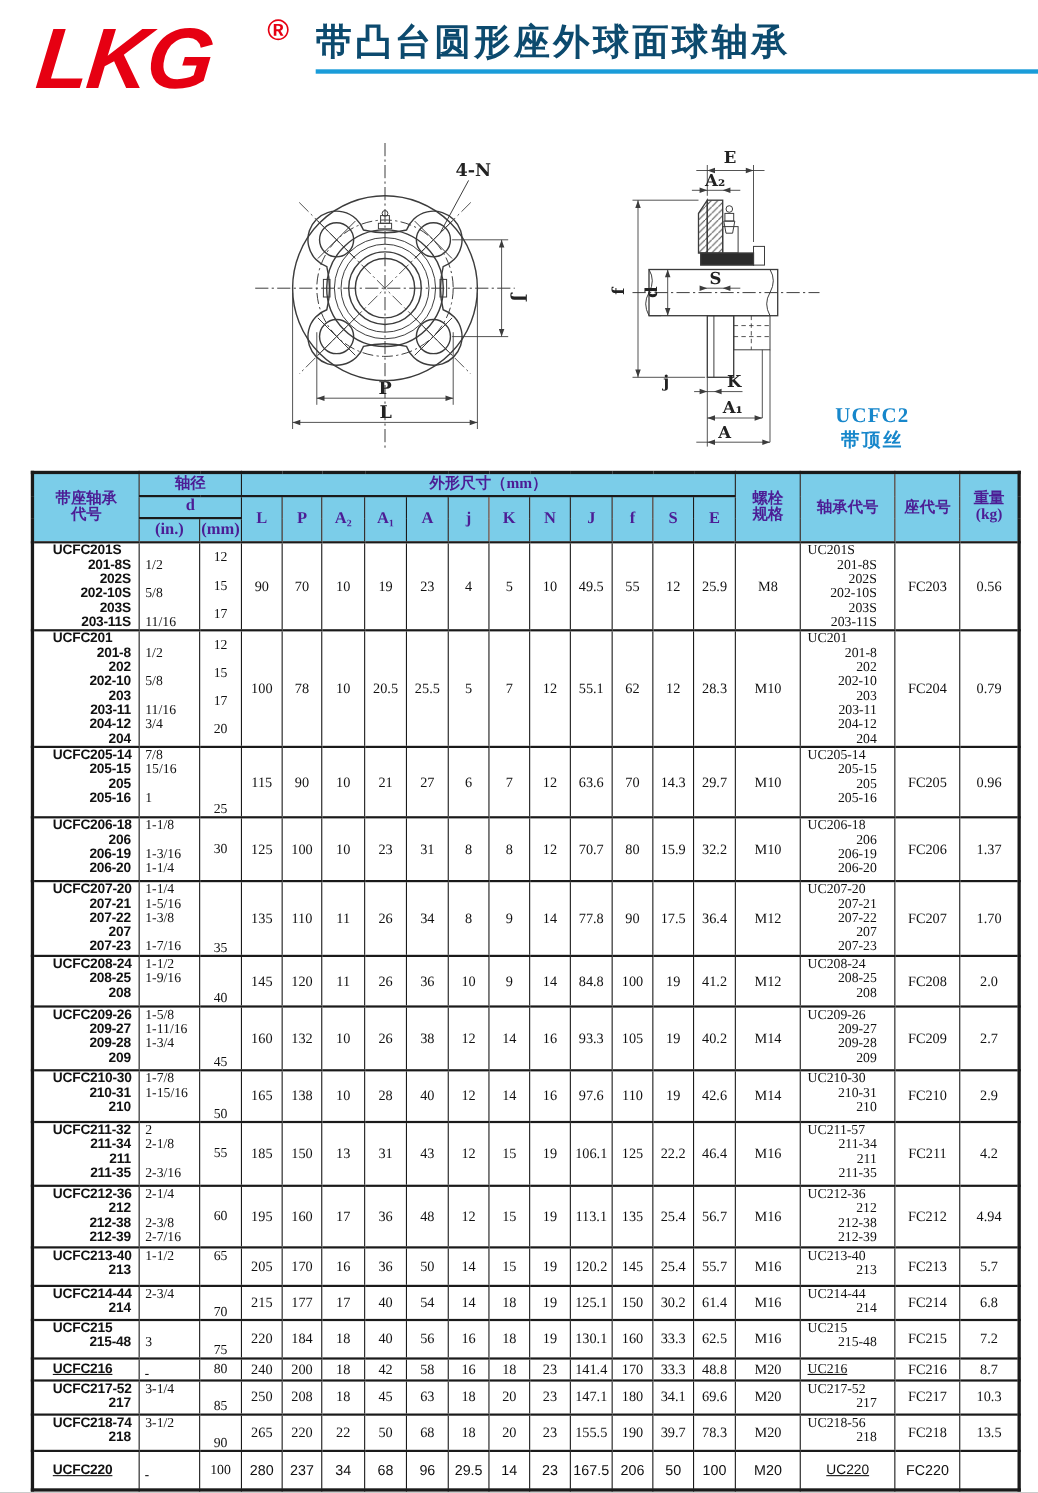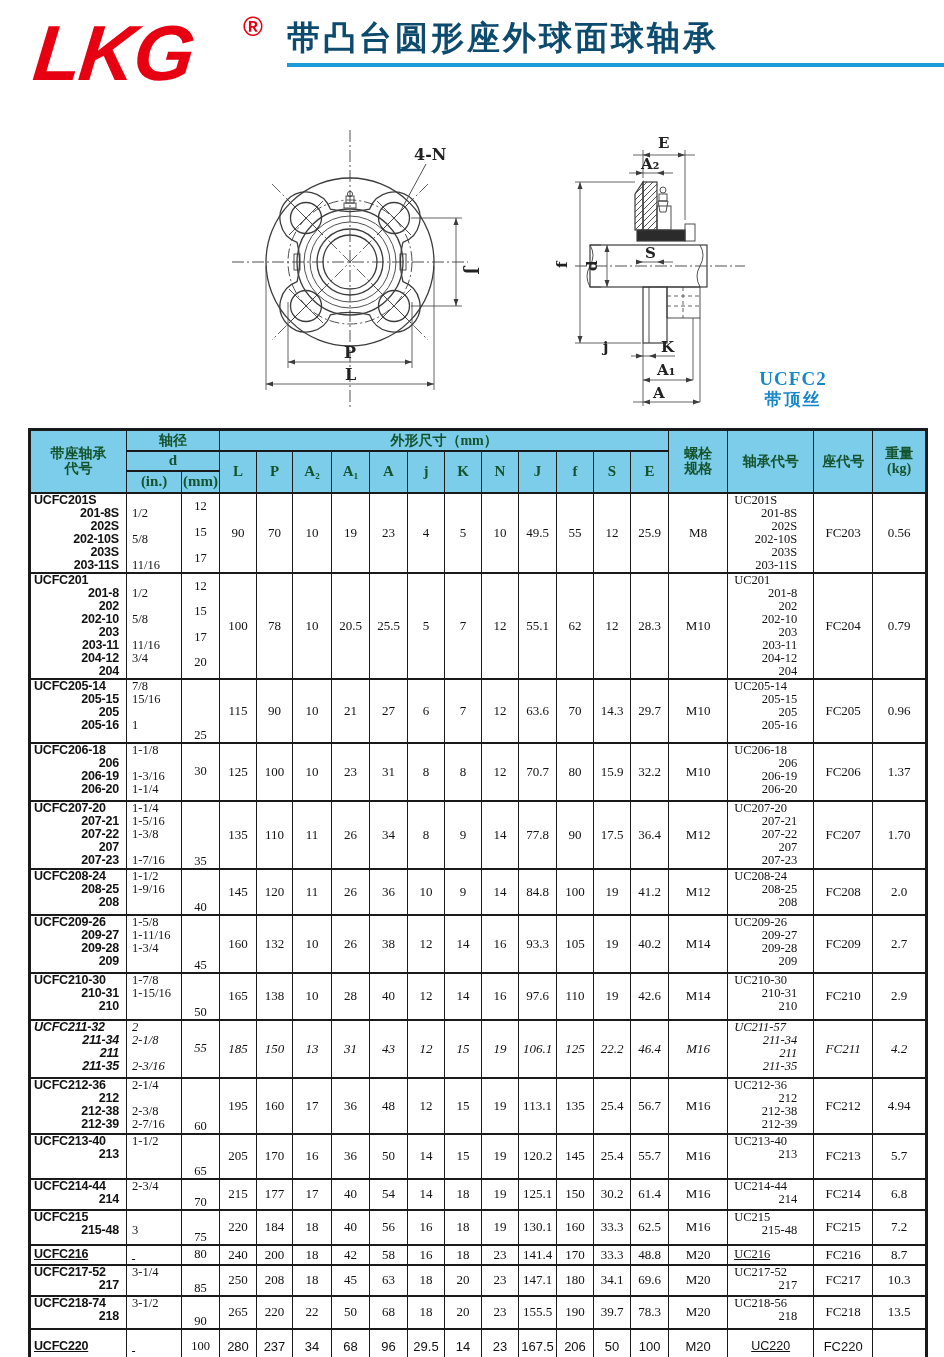--- a/index.html
+++ b/index.html
@@ -22,28 +22,28 @@
         color:#1787cb;font-weight:700;font-family:"Liberation Serif","DejaVu Serif",serif;}
   .note .l1{font-size:19px;line-height:21px;letter-spacing:1px;}
   .note .l2{font-size:17px;line-height:21px;letter-spacing:2px;}
 
   
   .tblwrap{position:absolute;left:28px;top:428px;}
   table{border-collapse:collapse;table-layout:fixed;width:898px;border:3px solid #1a1a1a;}
   td{border:1px solid #1a1a1a;border-top-width:2px;border-bottom-width:2px;
      padding:0;overflow:hidden;color:#111;}
   td.hd{background:#7bcde9;text-align:center;vertical-align:middle;font-weight:700;
-        font-size:14px;line-height:15px;color:#14532d;
+        font-size:14px;line-height:15px;color:#4c1d95;
         font-family:"Liberation Serif","DejaVu Serif",serif;}
   td.hd.latin{font-size:15px;}
   td.top{vertical-align:top;}
   td.mid{vertical-align:middle;text-decoration:underline;}
   .ln{height:13px;line-height:13px;font-size:12.5px;white-space:nowrap;}
   .code-cell .ln{font-family:"Liberation Sans","DejaVu Sans",sans-serif;font-weight:700;
-                 letter-spacing:-0.2px;padding-left:3px;}
+                 letter-spacing:-0.2px;padding-left:17px;}
   .code-cell .ln.sub{text-align:right;padding-right:7px;padding-left:0;}
   .in-cell .ln{font-family:"Liberation Serif","DejaVu Serif",serif;padding-left:5px;}
   .mm-cell{vertical-align:top;}
   .mm-cell .wrap{display:flex;flex-direction:column;align-items:center;}
   .mm-cell .wrap div{font-family:"Liberation Serif","DejaVu Serif",serif;
                      font-size:12.5px;line-height:13px;}
   td.num{text-align:center;vertical-align:middle;font-size:13px;
          font-family:"Liberation Serif","DejaVu Serif",serif;}
   .bearing-cell .ln{font-family:"Liberation Serif","DejaVu Serif",serif;padding-left:6px;}
   .bearing-cell .ln.sub{text-align:right;padding-right:16px;padding-left:0;}
@@ -609,21 +609,21 @@
             <td class="num">42.6</td>
             <td class="num">M14</td>
             <td class="bearing-cell top">
               <div class="ln">UC210-30</div>
               <div class="ln sub">210-31</div>
               <div class="ln sub">210</div>
             </td>
             <td class="num">FC210</td>
             <td class="num">2.9</td>
           </tr>
-          <tr style="height: 58px; font-style: italic;">
+          <tr style="height: 58px;">
             <td class="code-cell top">
               <div class="ln">UCFC211-32</div>
               <div class="ln sub">211-34</div>
               <div class="ln sub">211</div>
               <div class="ln sub">211-35</div>
             </td>
             <td class="in-cell top">
               <div class="ln">2</div>
               <div class="ln">2-1/8</div>
               <div class="ln">&nbsp;</div>
@@ -663,21 +663,21 @@
               <div class="ln sub">212-38</div>
               <div class="ln sub">212-39</div>
             </td>
             <td class="in-cell top">
               <div class="ln">2-1/4</div>
               <div class="ln">&nbsp;</div>
               <div class="ln">2-3/8</div>
               <div class="ln">2-7/16</div>
             </td>
             <td class="mm-cell">
-              <div class="wrap" style="height: 54px; justify-content: flex-end;">
+              <div class="wrap" style="height: 54px; justify-content: center;">
                 <div>60</div>
               </div>
             </td>
             <td class="num">195</td>
             <td class="num">160</td>
             <td class="num">17</td>
             <td class="num">36</td>
             <td class="num">48</td>
             <td class="num">12</td>
             <td class="num">15</td>
@@ -699,21 +699,21 @@
           <tr style="height: 35px;">
             <td class="code-cell top">
               <div class="ln">UCFC213-40</div>
               <div class="ln sub">213</div>
             </td>
             <td class="in-cell top">
               <div class="ln">1-1/2</div>
               <div class="ln">&nbsp;</div>
             </td>
             <td class="mm-cell">
-              <div class="wrap" style="height: 43px; justify-content: flex-end;">
+              <div class="wrap" style="height: 33px; justify-content: flex-start;">
                 <div>65</div>
               </div>
             </td>
             <td class="num">205</td>
             <td class="num">170</td>
             <td class="num">16</td>
             <td class="num">36</td>
             <td class="num">50</td>
             <td class="num">14</td>
             <td class="num">15</td>

